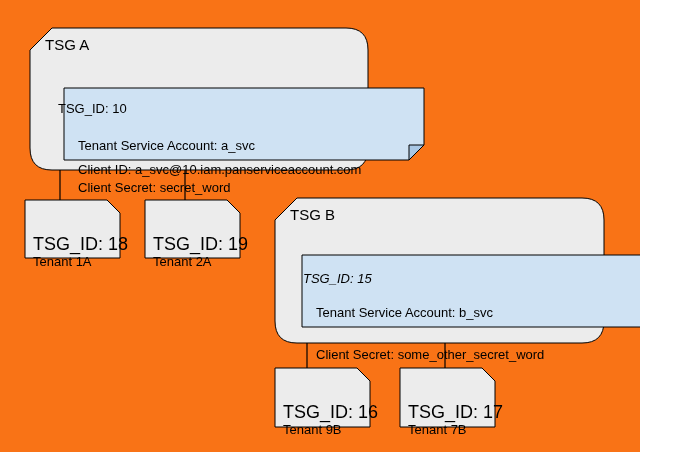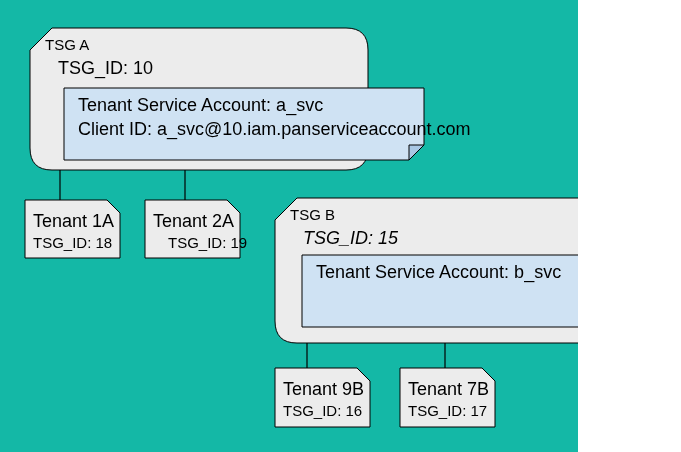--- a/index.html
+++ b/index.html
@@ -1,34 +1,34 @@
 <!DOCTYPE html>
 <html style="--group-fill: #ececec; --account-fill: #cfe2f3; --account-fold: #a9c7e4; --border: #000000;"><head>
 <meta charset="utf-8">
 <style>
   html,body{margin:0;padding:0;background:#ffffff;}
   #stage{
-    position:relative;width:543px;height:452px;background:#14b8a6;overflow:hidden;
-    font-family:"Liberation Sans","DejaVu Sans",sans-serif;color:#000;padding-left:35px;
+    position:relative;width:640px;height:452px;background:#f97316;overflow:hidden;
+    font-family:"Liberation Sans","DejaVu Sans",sans-serif;color:#000;
   }
   #shapes{position:absolute;left:0;top:0;}
   .txt{position:absolute;white-space:nowrap;line-height:1.2;}
   .f15{font-size:15px;}
-  .f13{font-size:18px;}
-  .f12{font-size:15px;}
+  .f13{font-size:13px;margin-top:43px;}
+  .f12{font-size:18px;}
 
   #tsga-title{left:45px;top:36px;}
   #tsga-id{left:58px;top:58px;}
   #acca-title{left:78px;top:95px;}
   #acca-client{left:78px;top:119px;}
   #acca-secret{left:78px;top:137px;}
   #t1a-name{left:33px;top:211px;}
   #t1a-id{left:33px;top:234px;}
   #t2a-name{left:153px;top:211px;}
-  #t2a-id{left:153px;top:234px;margin-left:15px;}
+  #t2a-id{left:153px;top:234px;}
 
   #tsgb-title{left:290px;top:206px;}
   #tsgb-id{left:303px;top:228px;font-style:italic;}
   #accb-title{left:316px;top:262px;}
   #accb-client{left:316px;top:286px;}
   #accb-secret{left:316px;top:304px;}
   #t1b-name{left:283px;top:379px;}
   #t1b-id{left:283px;top:402px;}
   #t2b-name{left:408px;top:379px;}
   #t2b-id{left:408px;top:402px;}
@@ -65,25 +65,27 @@
     <path class="fold-shape" d="M 653 327 L 653 312 L 668 312 Z"></path>
 
     <path class="card-shape" d="M 275 368 L 357 368 L 370 381 L 370 427 L 275 427 Z"></path>
     <path class="card-shape" d="M 400 368 L 482 368 L 495 381 L 495 427 L 400 427 Z"></path>
   </svg>
 
   <div class="txt f15" id="tsga-title">TSG A</div>
   <div class="txt f13" id="tsga-id">TSG_ID: 10</div>
   <div class="txt f13" id="acca-title">Tenant Service Account: a_svc</div>
   <div class="txt f13" id="acca-client">Client ID: a_svc@10.iam.panserviceaccount.com</div>
+  <div class="txt f13" id="acca-secret">Client Secret: secret_word</div>
   <div class="txt f13" id="t1a-name">Tenant 1A</div>
   <div class="txt f12" id="t1a-id">TSG_ID: 18</div>
   <div class="txt f13" id="t2a-name">Tenant 2A</div>
   <div class="txt f12" id="t2a-id">TSG_ID: 19</div>
 
   <div class="txt f15" id="tsgb-title">TSG B</div>
   <div class="txt f13" id="tsgb-id">TSG_ID: 15</div>
   <div class="txt f13" id="accb-title">Tenant Service Account: b_svc</div>
+  <div class="txt f13" id="accb-secret">Client Secret: some_other_secret_word</div>
   <div class="txt f13" id="t1b-name">Tenant 9B</div>
   <div class="txt f12" id="t1b-id">TSG_ID: 16</div>
   <div class="txt f13" id="t2b-name">Tenant 7B</div>
   <div class="txt f12" id="t2b-id">TSG_ID: 17</div>
 </div>
 
 </body></html>

